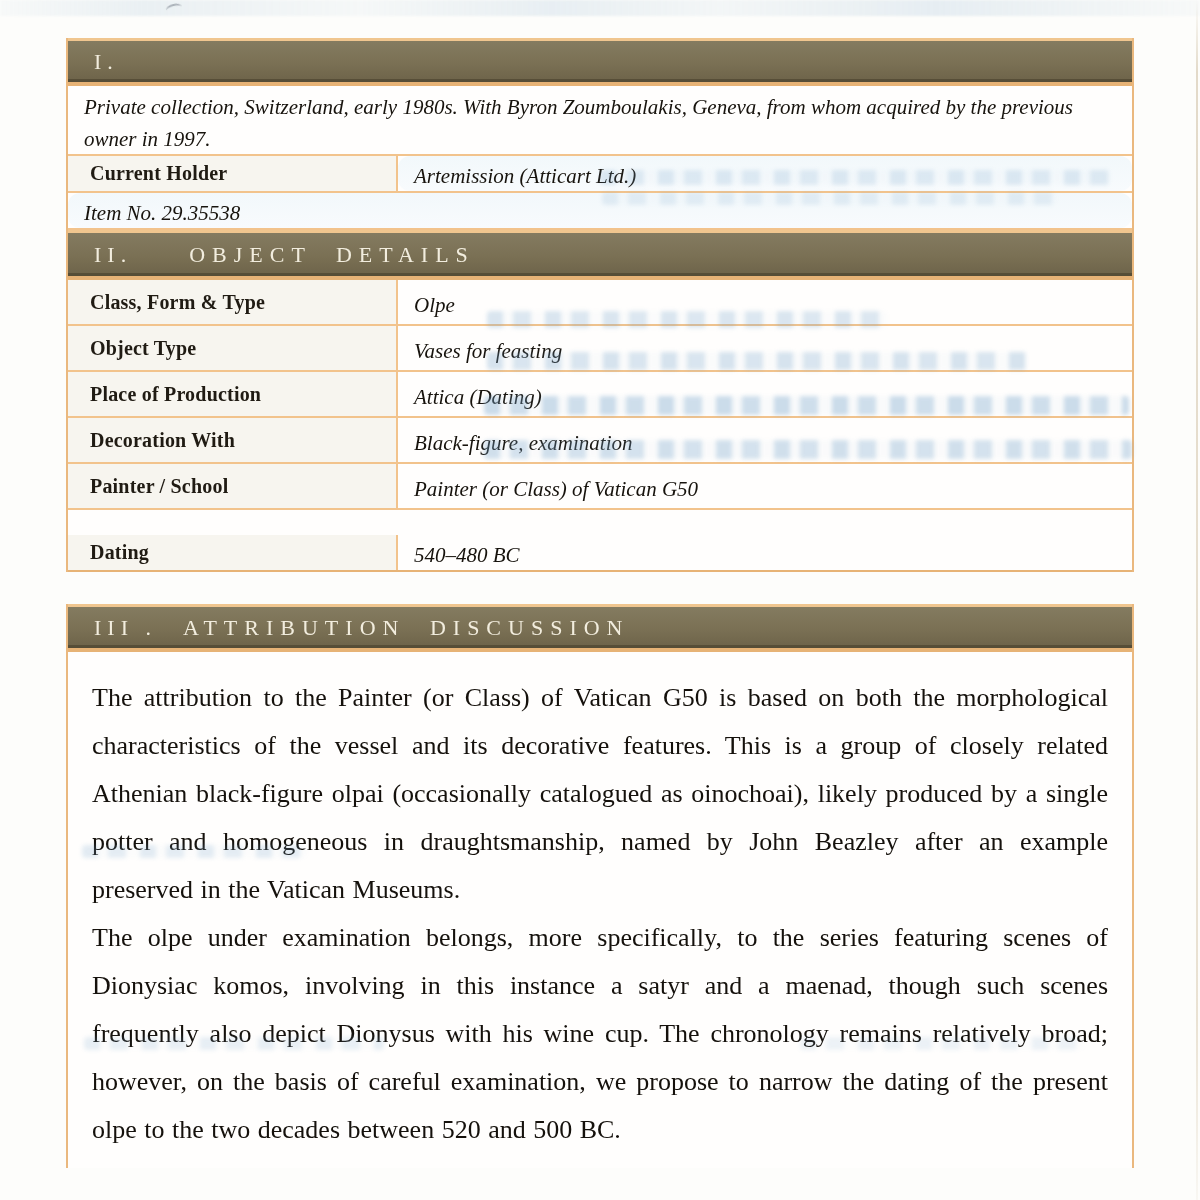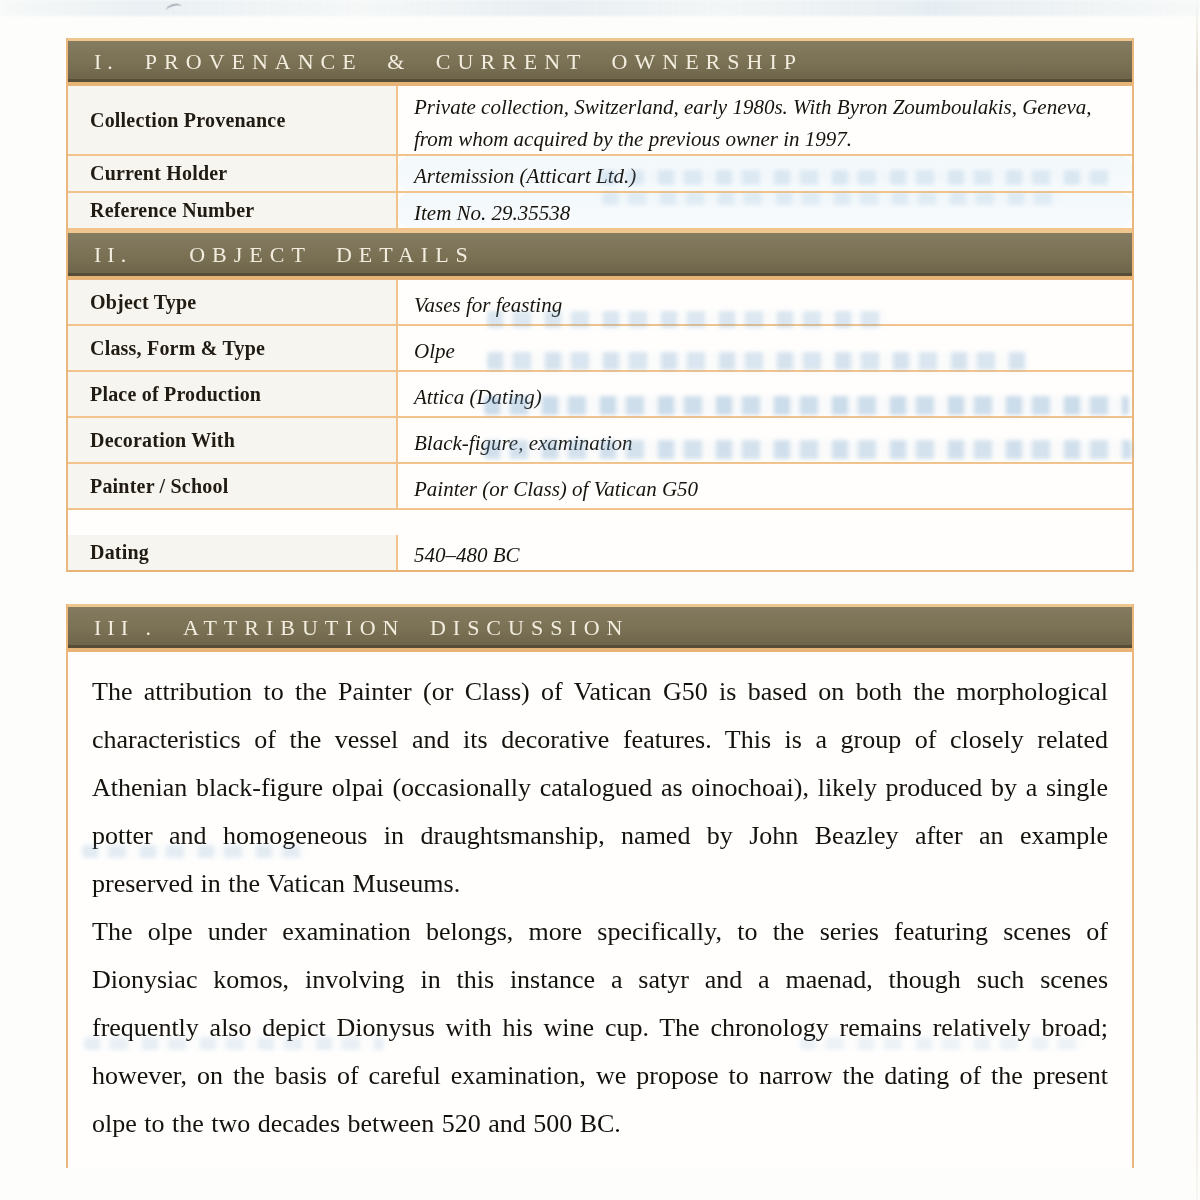--- a/index.html
+++ b/index.html
@@ -73,68 +73,65 @@
   .cell-value{
     flex:1;display:flex;align-items:center;
     padding:12px 20px 5px 16px;
     font-style:italic;font-size:21px;color:#17130d;line-height:1.5;
   }
   .tint-blue{background:linear-gradient(180deg,#f2f8fb,#f8fbfd);border-radius:12px;}
 
   
   .disc-body{
     box-sizing:border-box;height:516px;overflow:hidden;
-    padding:16px 24px 0 24px;background:#fffefd;
+    padding:22px 24px 0 24px;background:#fffefd;
   }
   .para{
     text-align:justify;font-size:26px;line-height:48px;color:#15110c;
     margin:0;word-spacing:1px;
   }
 </style>
 </head>
 <body>
 
 <div class="page">
 
   <div class="top-noise"></div>
   <div class="pencil-mark"></div>
   <div class="page-edge-line"></div>
 
   <div class="doc-table" id="table-main">
 
     <div class="bar">
       <span class="num">I.</span>
-      <span class="ttl">PROVENANCE &amp; CURRENT OWNERSHIP</span>
     </div>
 
     <div class="t-row h70">
-      <div class="cell-label">Collection Provenance</div>
       <div class="cell-value">Private collection, Switzerland, early 1980s. With Byron Zoumboulakis, Geneva, from whom acquired by the previous owner in 1997.</div>
     </div>
     <div class="t-row h44">
       <div class="cell-label">Current Holder</div>
       <div class="cell-value tint-blue">Artemission (Atticart Ltd.)</div>
     </div>
     <div class="t-row h44">
-      <div class="cell-label">Reference Number</div>
       <div class="cell-value tint-blue">Item No. 29.35538</div>
     </div>
 
     <div class="bar bar-ii">
       <span class="num">II.</span>
       <span class="ttl">OBJECT DETAILS</span>
     </div>
 
     <div class="t-row h46">
+      <div class="cell-label">Class, Form &amp; Type</div>
+      <div class="cell-value">Olpe</div>
+    </div>
+    <div class="t-row h46">
       <div class="cell-label">Object Type</div>
       <div class="cell-value">Vases for feasting</div>
-    </div>
-    <div class="t-row h46">
-      <div class="cell-label">Class, Form &amp; Type</div>
-      <div class="cell-value">Olpe</div>
     </div>
     <div class="t-row h46">
       <div class="cell-label">Place of Production</div>
       <div class="cell-value">Attica (Dating)</div>
     </div>
     <div class="t-row h46">
       <div class="cell-label">Decoration With</div>
       <div class="cell-value">Black-figure, examination</div>
     </div>
     <div class="t-row h46">

